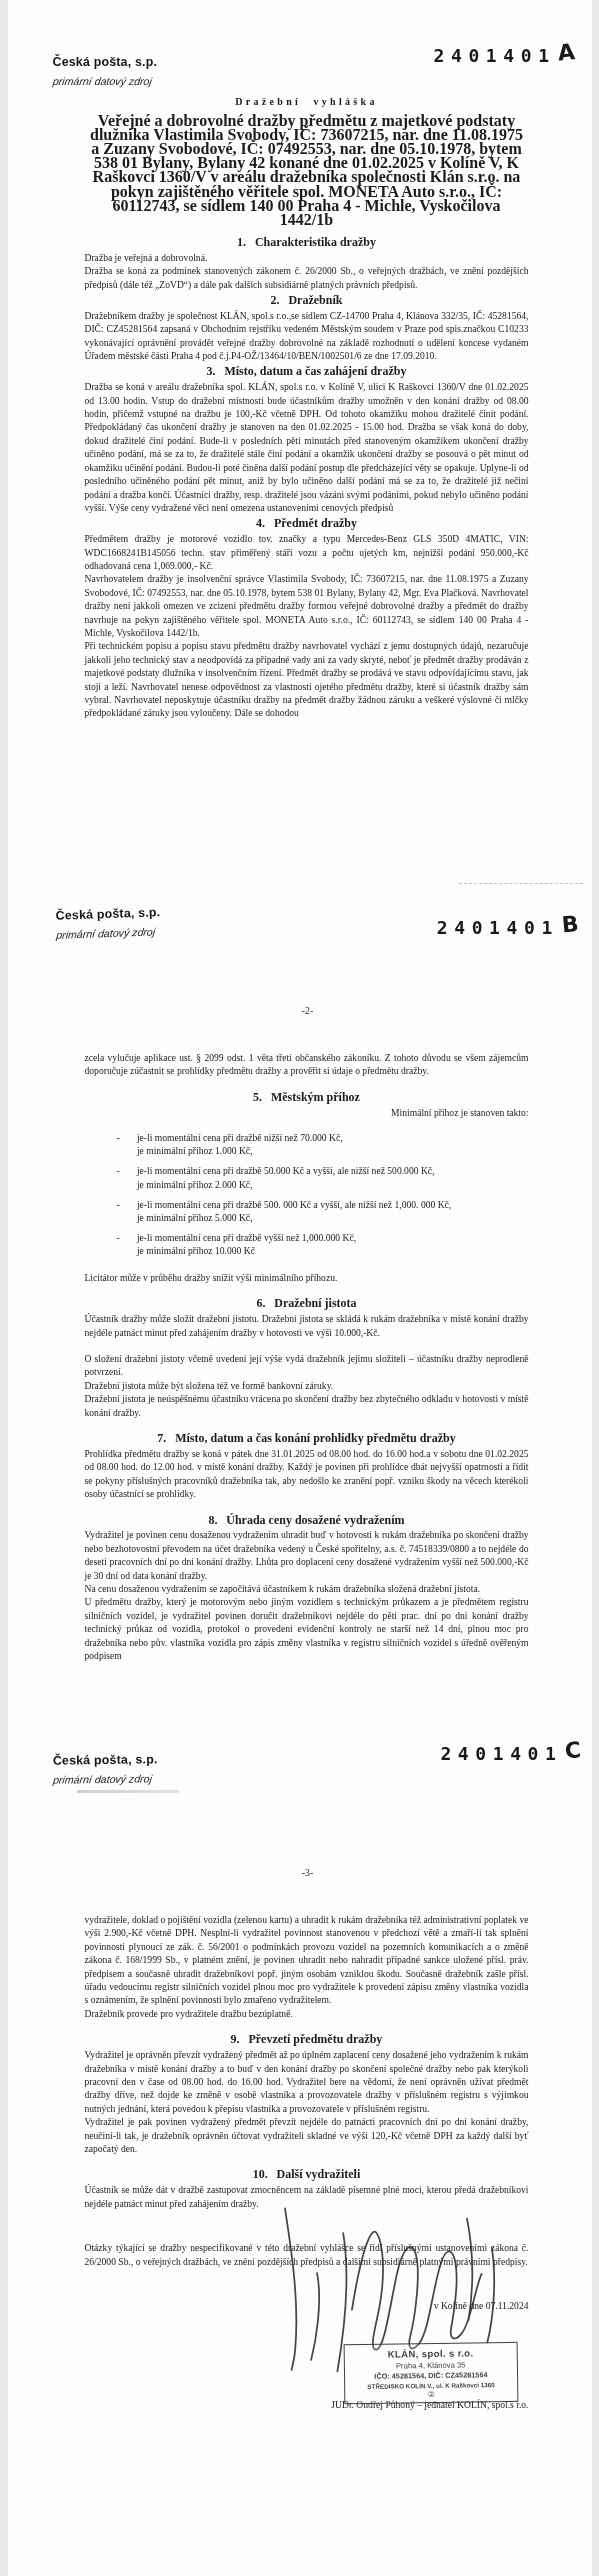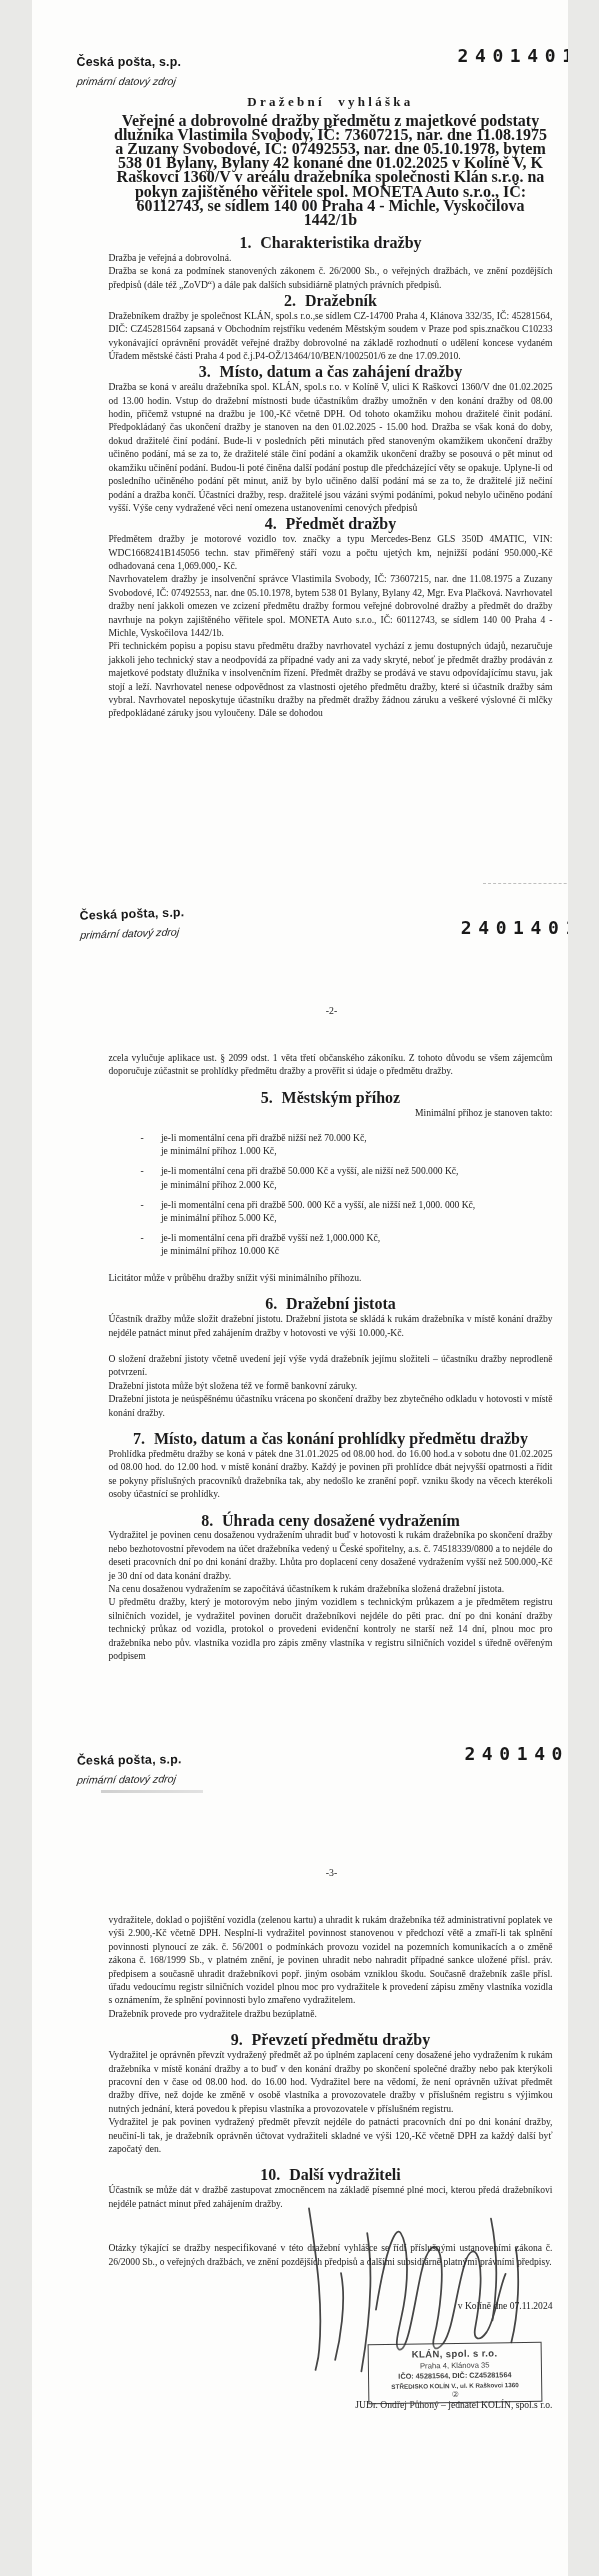--- a/index.html
+++ b/index.html
@@ -1,17 +1,17 @@
 <!DOCTYPE html>
 <html style="font-size:11.7px"><head>
 <meta charset="utf-8">
 <style>
   html,body { margin:0; padding:0; background:#e9e9e7; }
   .doc {
-    position:relative; width:536px; height:2576px; margin:0 auto;
+    position:relative; width:584px; height:2576px; margin:0 auto;
     background:#fdfdfc; color:#1d1d1d; overflow:hidden;
   }
   .page { position:absolute; left:0; width:600px; height:859px; overflow:hidden; background:transparent; }
   #p1 { top:0; } #p2 { top:859px; } #p3 { top:1717px; }
 
   
   .corner { position:absolute; left:45px; top:55px; font-family:"Liberation Sans",sans-serif; color:#161616; }
   .corner .co  { font-weight:bold; font-size:12.4px; letter-spacing:0.2px; }
   .corner .src { font-style:italic; font-size:10.6px; margin-top:5.8px; transform:skewX(-8deg); color:#222; }
   #p2 .corner { transform:rotate(-2deg); top:48px; left:48px; }
@@ -39,28 +39,28 @@
   .content {
     position:absolute; left:77px; width:444px;
     font-family:"Liberation Serif",serif; font-size:9.6px; line-height:13.4px;
     text-align:justify; color:#1c1c1c;
   }
   #p1 .content { top:95px; }
   #p2 .content { top:192px; }
   #p3 .content { top:196px; }
 
   .doc-title {
-    text-align:center; font-weight:bold; font-size:13px;
+    text-align:center; font-weight:bold; font-size:10px;
     letter-spacing:3.3px; word-spacing:6.6px; margin-bottom:5.1px;
   }
   .doc-sub {
     text-align:center; font-weight:bold; font-size:16px; line-height:14.2px;
     margin:0 1.5px 8.8px;
   }
-  .sec-heading { text-align:center; font-weight:bold; font-size:16px; margin:2.9px 0 1.5px; }
+  .sec-heading { text-align:center; font-weight:bold; font-size:12px; margin:2.9px 0 1.5px; }
   .sec-heading .num { margin-right:8.8px; }
   .para { margin:0; }
   .left { text-align:right; }
   .gap  { margin-top:13px; }
   .gap2 { margin-top:31px; }
   .gap3 { margin-top:86px; }
 
   .mlist { margin-top:11.7px; padding-left:32px; text-align:left; }
   .mitem { position:relative; padding-left:20.4px; margin-bottom:6.6px; }
   .mitem .dash { position:absolute; left:0; top:0; }

